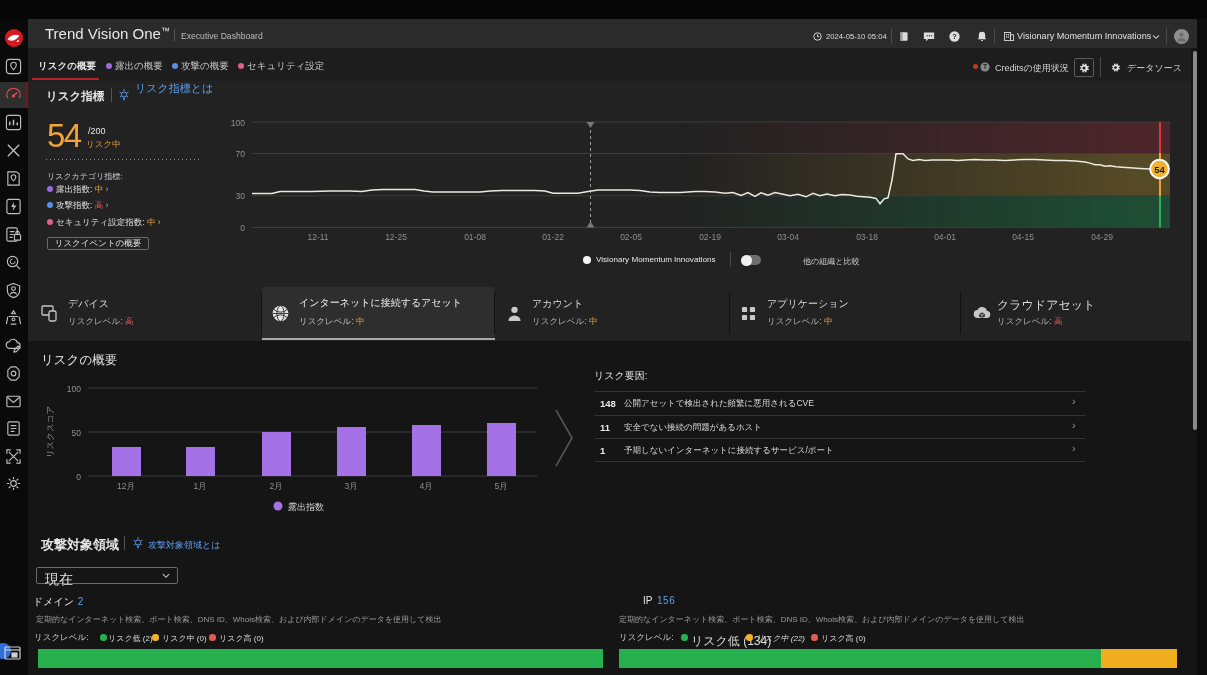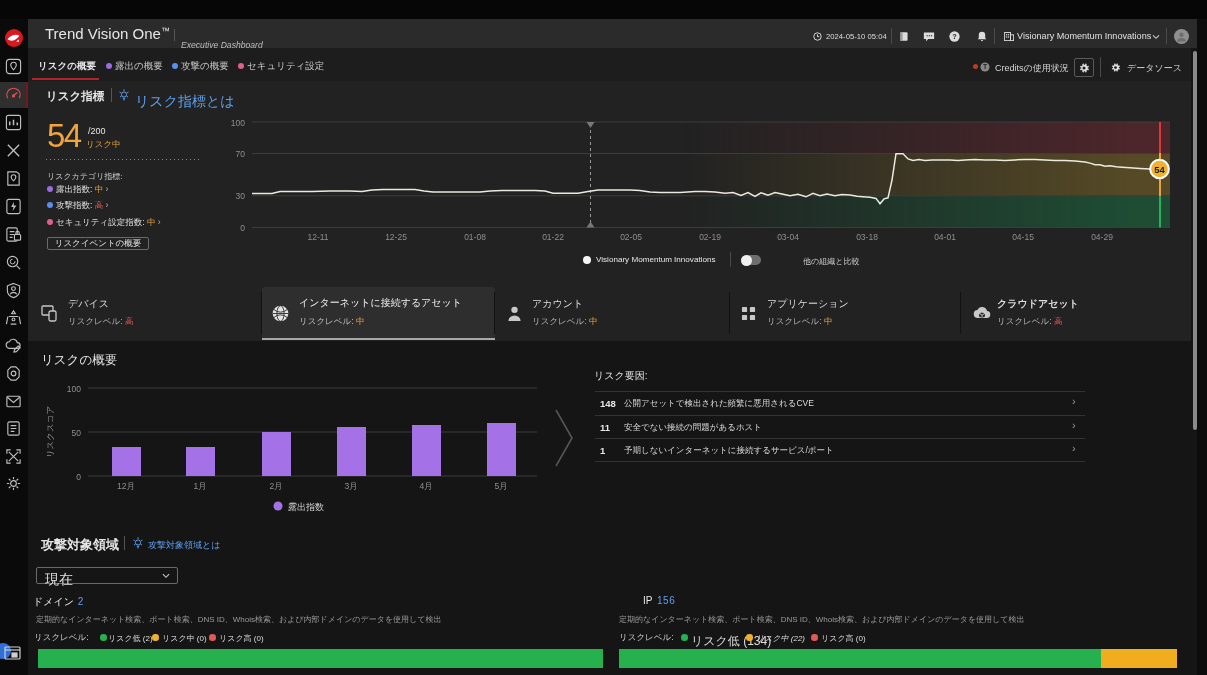--- a/index.html
+++ b/index.html
@@ -16,21 +16,21 @@
 <div class="abs" style="left:0; top:0; width:1207px; height:19px; background:#060606;"></div>
 <div class="abs" style="left:28px; top:19px; width:1169px; height:29px; background:#2b2b2b;"></div>
 <div class="abs" style="left:28px; top:48px; width:1163px; height:33px; background:#1d1d1d;"></div>
 <div class="abs" style="left:0; top:19px; width:28px; height:656px; background:#0a0a0a;"></div>
 <div class="abs" style="left:28px; top:81px; width:1163px; height:260px; background:#222222;"></div>
 <div class="abs" style="left:1197px; top:19px; width:10px; height:656px; background:#0c0c0c;"></div>
 <div class="abs" style="left:1193px; top:51px; width:4px; height:379px; background:#8a8a8a; border-radius:2px;"></div>
 
 <div class="abs w" style="left:45px; top:25px; font-size:15px;">Trend Vision One<span style="font-size:9px; vertical-align:5px;">™</span></div>
 <div class="abs" style="left:174px; top:29px; width:1px; height:12px; background:#555;"></div>
-<div class="abs" style="left:181px; top:40px; font-size:8.6px; color:#bdbdbd;font-style:italic;">Executive Dashboard</div>
+<div class="abs" style="left:181px; top:31px; font-size:8.6px; color:#bdbdbd;">Executive Dashboard</div>
 
 <svg class="abs" style="left:813px; top:32px;" width="9" height="9" viewBox="0 0 15 15">
     <circle cx="7.5" cy="7.5" r="6.2" fill="none" stroke="#ddd" stroke-width="1.6"></circle>
     <path d="M7.5 4 v3.8 h3" fill="none" stroke="#ddd" stroke-width="1.6"></path>
   </svg>
 <div class="abs" style="left:826px; top:32px; font-size:7.7px; color:#ddd;">2024-05-10 05:04</div>
 <div class="abs" style="left:891px; top:28px; width:1px; height:16px; background:#4a4a4a;"></div>
 <svg class="abs" style="left:899px; top:31px;" width="10" height="11" viewBox="0 0 14 15">
     <path d="M2 1.5 h8.5 a1.5 1.5 0 0 1 1.5 1.5 v9 a1.5 1.5 0 0 1 -1.5 1.5 H2 z" fill="#ddd"></path>
     <rect x="2" y="1.5" width="3" height="12" fill="#999"></rect>
@@ -98,21 +98,21 @@
 
 <div class="abs w" style="left:46px; top:89px; font-size:11.5px; font-weight:bold;">リスク指標</div>
 <div class="abs" style="left:111px; top:88px; width:1px; height:14px; background:#555;"></div>
 <svg class="abs" style="left:118px; top:88px;" width="12" height="13" viewBox="0 0 12 13">
     <g stroke="#5f9ff0" fill="none" stroke-width="1">
       <circle cx="6" cy="6.5" r="2.6"></circle>
       <path d="M4.8 10.3 h2.4 M5.2 11.8 h1.6"></path>
       <path d="M6 1.2 v1.6 M1.5 4 l1.4.8 M10.5 4 l-1.4.8 M2 9 l1.3-.7 M10 9 l-1.3-.7"></path>
     </g>
   </svg>
-<div class="abs blue" style="left:135px; top:93px; font-size:14px;">リスク指標とは</div>
+<div class="abs blue" style="left:135px; top:81px; font-size:11px;">リスク指標とは</div>
 
 <div class="abs" style="left:47px; top:117px; font-size:33px; color:#f2a33a; letter-spacing:-1.5px;">54</div>
 <div class="abs w" style="left:88px; top:126px; font-size:9px;">/200</div>
 <div class="abs orange" style="left:86px; top:139px; font-size:8.5px;">リスク中</div>
 <div class="abs" style="left:46px; top:159px; width:156px; height:1px; background:repeating-linear-gradient(90deg,#8a8a8a 0 1px,transparent 1px 4px);"></div>
 
 <div class="abs" style="left:47px; top:171px; font-size:8px; color:#cfcfcf;">リスクカテゴリ指標:</div>
 <div class="abs" style="left:47px; top:186px; width:6px; height:6px; border-radius:50%; background:#9b6ce0;"></div>
 <div class="abs" style="left:56px; top:184px; font-size:8.5px; color:#e0e0e0;">露出指数: <span class="orange">中</span>&nbsp;<span style="color:#bbb;">›</span></div>
 <div class="abs" style="left:47px; top:202px; width:6px; height:6px; border-radius:50%; background:#5b8def;"></div>
@@ -235,21 +235,21 @@
     </g>
   </svg>
 <div class="abs" style="left:767px; top:297px; font-size:10px; color:#dcdcdc;">アプリケーション</div>
 <div class="abs" style="left:767px; top:316px; font-size:8.5px; color:#b5b5b5;">リスクレベル: <span class="orange">中</span></div>
 
 <svg class="abs" style="left:973px; top:305px;" width="18" height="17" viewBox="0 0 18 17">
     <path d="M5 13 a4 4 0 0 1 -0.5 -8 a5 5 0 0 1 9.5 1 a3.5 3.5 0 0 1 -0.5 7 z" fill="#c8c8c8"></path>
     <path d="M9 7 l3 1.5 v3 L9 13 l-3 -1.5 v-3 z" fill="#2e2e2e"></path>
     <path d="M9 7 l3 1.5 L9 10 6 8.5 z M9 10 v3" fill="none" stroke="#c8c8c8" stroke-width="0.8"></path>
   </svg>
-<div class="abs" style="left:997px; top:297px; font-size:10px; color:#dcdcdc;font-weight:bold;">クラウドアセット</div>
+<div class="abs" style="left:997px; top:297px; font-size:12px; color:#dcdcdc;">クラウドアセット</div>
 <div class="abs" style="left:997px; top:316px; font-size:8.5px; color:#b5b5b5;">リスクレベル: <span class="red">高</span></div>
 
 <div class="abs w" style="left:41px; top:352px; font-size:12.5px;">リスクの概要</div>
 
 <svg class="abs" style="left:40px; top:375px;" width="520" height="140" viewBox="40 375 520 140">
   <g stroke="#3c3c3c" stroke-width="1">
     <line x1="88" y1="388" x2="537" y2="388"></line>
     <line x1="88" y1="432" x2="537" y2="432"></line>
     <line x1="88" y1="476" x2="537" y2="476"></line>
   </g>

